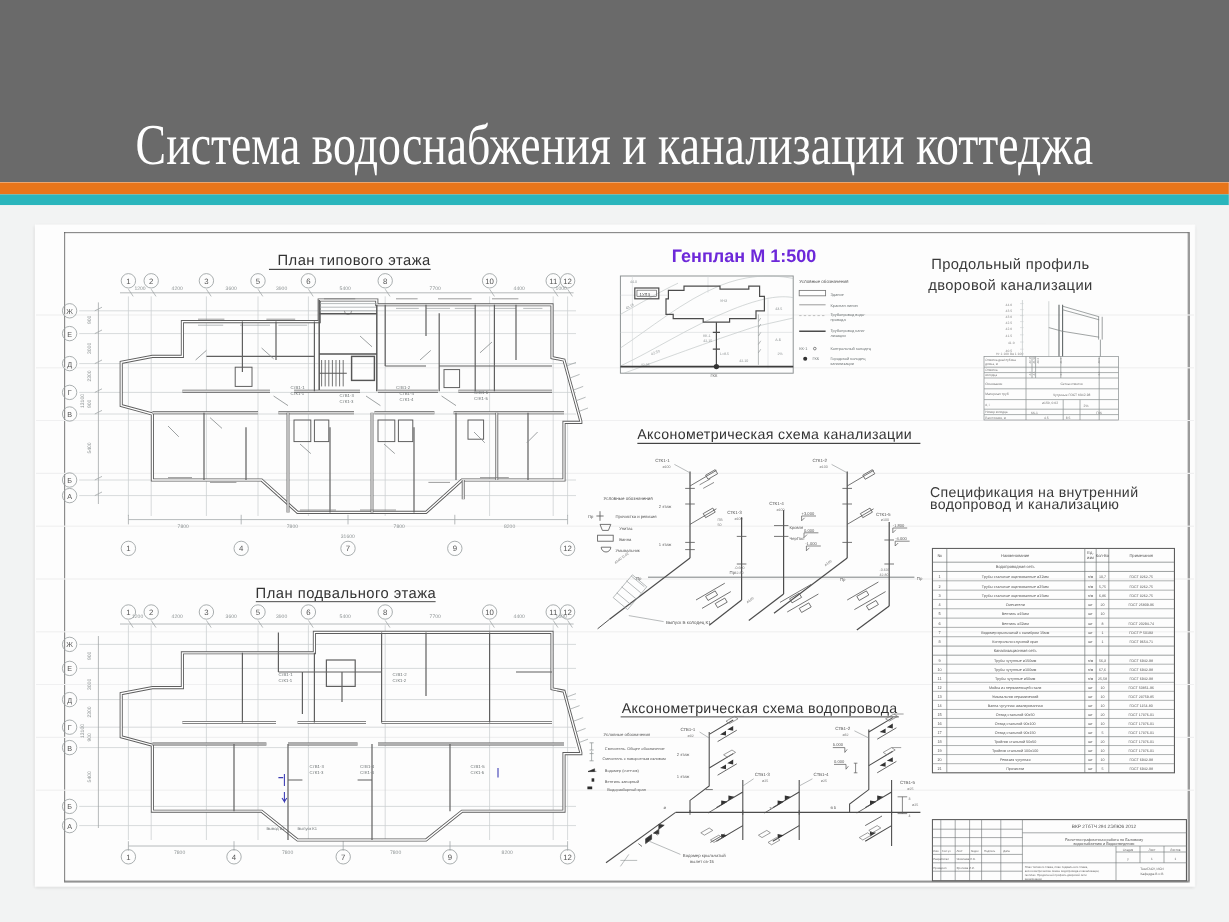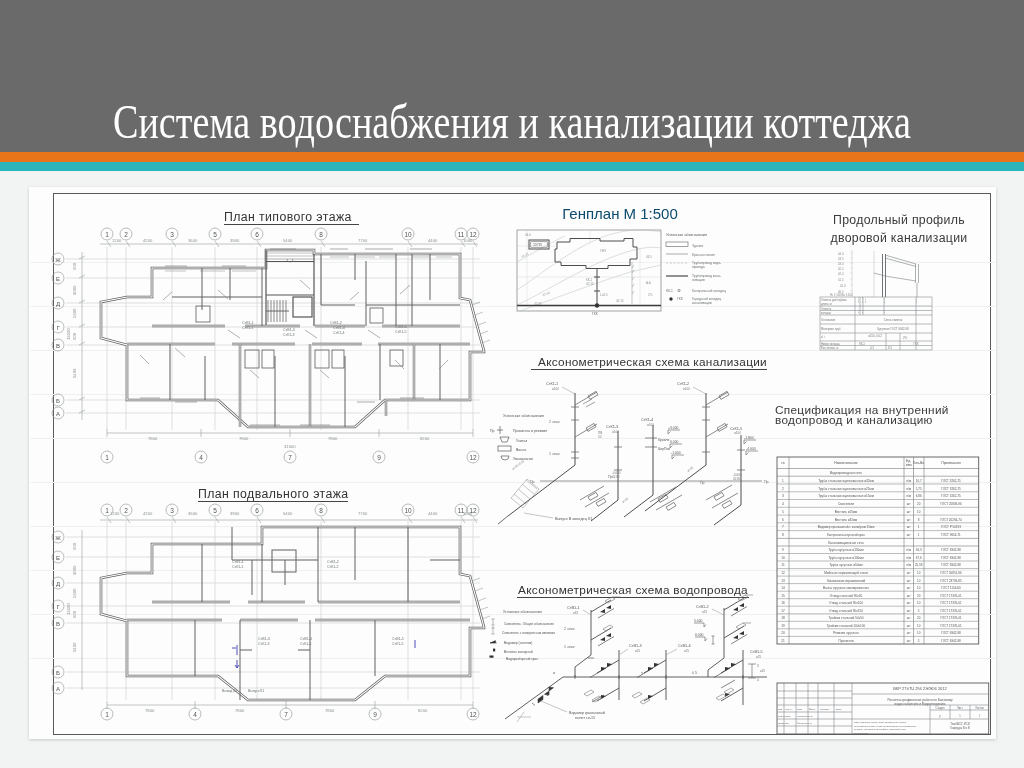--- a/index.html
+++ b/index.html
@@ -27,21 +27,21 @@
 <div class="abs" style="left:30px;top:306px;width:965px;height:1px;background:#f0f0f1;"></div>
 <div class="abs" style="left:30px;top:350px;width:965px;height:1px;background:#f0f0f1;"></div>
 <div class="abs" style="left:30px;top:394px;width:965px;height:1px;background:#f0f0f1;"></div>
 <div class="abs" style="left:30px;top:438px;width:965px;height:1px;background:#f0f0f1;"></div>
 <div class="abs" style="left:30px;top:482px;width:965px;height:1px;background:#f0f0f1;"></div>
 <div class="abs" style="left:30px;top:526px;width:965px;height:1px;background:#f0f0f1;"></div>
 <div class="abs" style="left:30px;top:570px;width:965px;height:1px;background:#f0f0f1;"></div>
 <div class="abs" style="left:30px;top:614px;width:965px;height:1px;background:#f0f0f1;"></div>
 <div class="abs" style="left:30px;top:658px;width:965px;height:1px;background:#f0f0f1;"></div>
 
-<div class="abs" style="left:224px;top:210px;width:135px;text-align:left;font-size:12.3px;letter-spacing:0.4px;white-space:nowrap;color:#333;border-bottom:1px solid #444;">План типового этажа</div>
+<div class="abs" style="left:224px;top:210px;width:135px;text-align:right;font-size:12.3px;letter-spacing:0.4px;white-space:nowrap;color:#333;border-bottom:1px solid #444;">План типового этажа</div>
 
 <svg id="plan1" class="abs" style="left:40px;top:226px;" width="460" height="252" viewBox="40 226 460 252" fill="none">
   <g stroke="#c9cdce" stroke-width="0.6">
     <path d="M107,247V430 M126,247V430 M172,247V430 M215,247V430 M257,247V430 M321,247V430 M408,247V430 M461,247V430 M473,247V430"></path>
     <path d="M66,259H480 M66,278H480 M66,303H480 M66,327H480 M66,345H480 M66,400H480 M66,413H480"></path>
   </g>
 
   <g stroke="#9aa0a1" stroke-width="0.6">
     <path d="M100,244H478"></path>
     <path d="M107,241l4,6 M126,241l4,6 M172,241l4,6 M215,241l4,6 M257,241l4,6 M321,241l4,6 M408,241l4,6 M461,241l4,6 M473,241l4,6"></path>
@@ -201,21 +201,21 @@
     <text x="283" y="331">СтВ1-3</text>
       <text x="283" y="336">СтК1-3</text>
     <text x="333" y="329">СтВ1-4</text>
       <text x="333" y="334">СтК1-4</text>
     <text x="330" y="324">СтВ1-2</text>
     <text x="395" y="328">СтВ1-5</text>
       <text x="395" y="333">СтК1-5</text>
   </g>
 </svg>
 
-<div class="abs" style="left:198px;top:487px;width:150px;text-align:center;font-size:12.3px;letter-spacing:0.4px;white-space:nowrap;color:#333;border-bottom:1px solid #444;">План подвального этажа</div>
+<div class="abs" style="left:213px;top:487px;width:150px;text-align:center;font-size:12.3px;letter-spacing:0.4px;white-space:nowrap;color:#333;border-bottom:1px solid #444;">План подвального этажа</div>
 
 <svg id="plan2" class="abs" style="left:40px;top:498px;" width="460" height="232" viewBox="40 498 460 232" fill="none">
   <g stroke="#c9cdce" stroke-width="0.6">
     <path d="M107,521V700 M126,521V700 M172,521V700 M215,521V700 M257,521V700 M321,521V700 M408,521V700 M461,521V700 M473,521V700"></path>
     <path d="M66,537H480 M66,557H480 M66,583H480 M66,606H480 M66,623H480 M66,672H480 M66,688H480"></path>
   </g>
 
   <g stroke="#9aa0a1" stroke-width="0.6">
     <path d="M100,520H478"></path>
     <path d="M107,517l4,6 M126,517l4,6 M172,517l4,6 M215,517l4,6 M257,517l4,6 M321,517l4,6 M408,517l4,6 M461,517l4,6 M473,517l4,6"></path>
@@ -344,21 +344,21 @@
     <path d="M237,645 v10 M237,660 v8 l-2,-3 M237,668 l2,-3"></path>
     <path d="M232,648 h4 M415,640 v8"></path>
   </g>
 
   <g font-size="3.4" fill="#6b7172">
     <text x="222" y="692">Вывод В1</text>
       <text x="248" y="692">Выпуск К1</text>
   </g>
 </svg>
 
-<div class="abs" style="left:520px;top:205px;width:200px;text-align:center;font-size:15px;color:#0c4a6e;">Генплан М 1:500</div>
+<div class="abs" style="left:520px;top:205px;width:200px;text-align:center;font-size:15px;color:#6d28d9;font-weight:bold;">Генплан М 1:500</div>
 
 <svg id="genplan" class="abs" style="left:505px;top:224px;" width="280" height="100" viewBox="505 224 280 100" fill="none">
 
   <rect x="517" y="230" width="144" height="81" stroke="#8a8f90" stroke-width="0.8"></rect>
 
   <g stroke="#b9bfc0" stroke-width="0.5">
     <path d="M517,290 C540,275 570,250 600,238 C620,230 640,228 661,232"></path>
     <path d="M517,305 C545,292 575,272 610,258 C635,248 650,246 661,248"></path>
     <path d="M520,311 C550,300 590,285 630,272 L661,265"></path>
     <path d="M517,262 C535,252 550,243 565,236"></path>
@@ -420,21 +420,21 @@
     <text x="692" y="276.5">Трубопровод кана-</text>
     <text x="692" y="280.5">лизации</text>
     <text x="666" y="292">КК-1</text>
     <text x="692" y="292">Контрольный колодец</text>
     <text x="677" y="300">ГКК</text>
     <text x="692" y="300">Городской колодец</text>
     <text x="692" y="304">канализации</text>
   </g>
 </svg>
 
-<div class="abs" style="left:531px;top:355px;width:236px;text-align:right;font-size:11.8px;letter-spacing:0.3px;white-space:nowrap;color:#333;border-bottom:1px solid #444;">Аксонометрическая схема канализации</div>
+<div class="abs" style="left:531px;top:355px;width:236px;text-align:left;font-size:11.8px;letter-spacing:0.3px;white-space:nowrap;color:#333;border-bottom:1px solid #444;">Аксонометрическая схема канализации</div>
 
 <svg id="axonk" class="abs" style="left:488px;top:372px;" width="292" height="175" viewBox="488 372 292 175" fill="none">
 
   <path d="M540,481 H762" stroke="#787d7e" stroke-width="0.8"></path>
   <g font-size="3.6" fill="#666">
     <text x="530" y="483">Пр</text>
       <text x="764" y="483">Пр</text>
     <text x="608" y="478">Пр</text>
       <text x="700" y="484">Пр</text>
   </g>
@@ -704,21 +704,21 @@
   <path d="M489.5,655.5 h4 v2.2 h-4 Z" fill="#2c2c2c"></path>
   <g font-size="3.3" fill="#555">
     <text x="504" y="625">Смеситель. Общее обозначение</text>
     <text x="502" y="633.5">Смеситель с поворотным изливом</text>
     <text x="504" y="643.5">Водомер (счетчик)</text>
     <text x="504" y="652.5">Вентиль запорный</text>
     <text x="506" y="659.5">Водоразборный кран</text>
   </g>
 </svg>
 
-<div class="abs" style="left:825px;top:212px;width:148px;text-align:center;font-size:12.3px;letter-spacing:0.3px;line-height:17.5px;color:#3a3a3a;">Продольный профиль<br>дворовой канализации</div>
+<div class="abs" style="left:768px;top:212px;width:148px;text-align:center;font-size:12.3px;letter-spacing:0.3px;line-height:17.5px;color:#3a3a3a;">Продольный профиль<br>дворовой канализации</div>
 
 <svg id="profile" class="abs" style="left:812px;top:246px;" width="128" height="110" viewBox="812 246 128 110" fill="none">
 
   <g font-size="2.8" fill="#888">
     <text x="838" y="255">44.0</text>
       <text x="838" y="260">43.5</text>
       <text x="838" y="265">43.0</text>
       <text x="838" y="270">42.5</text>
       <text x="838" y="275">42.0</text>
       <text x="838" y="281">41.5</text>

